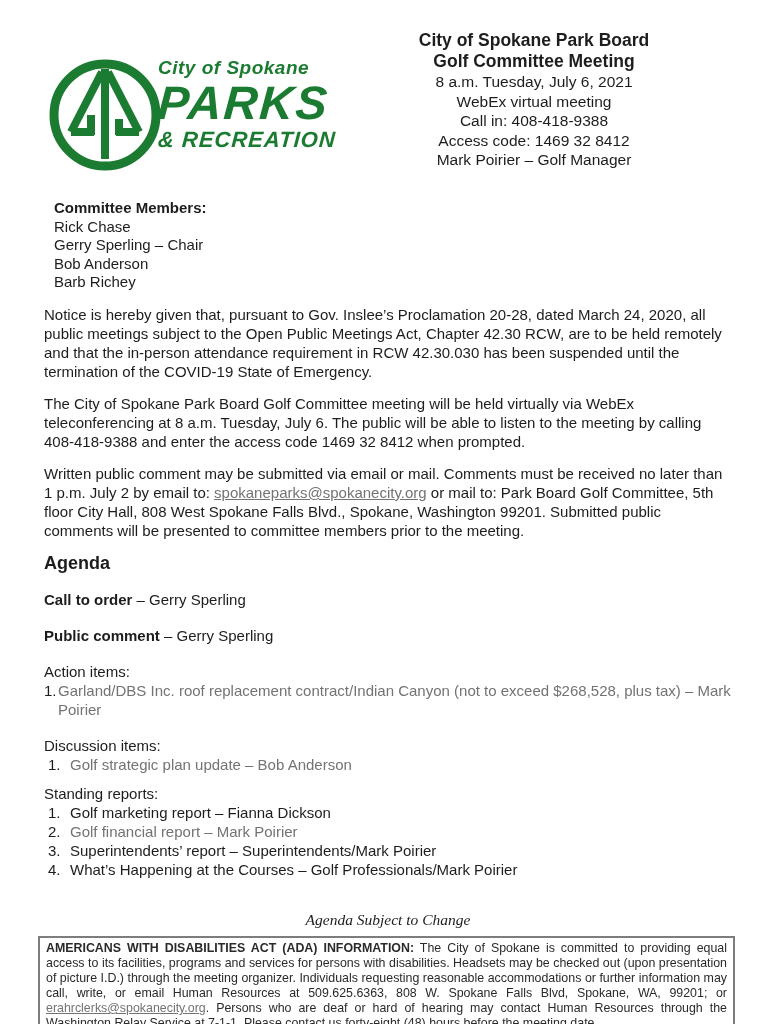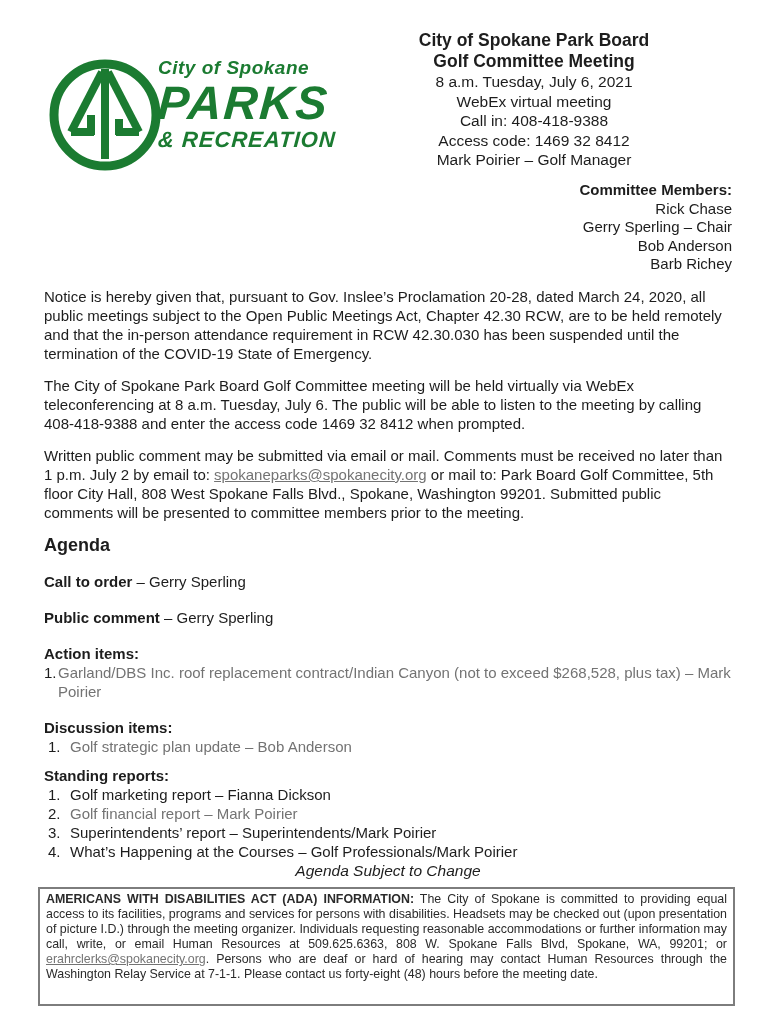--- a/index.html
+++ b/index.html
@@ -14,41 +14,41 @@
   .logo-text{margin-top:28px;margin-left:-8px;color:#1b7b31;font-style:italic;line-height:1;}
   .logo-tagline{font-weight:bold;font-size:19px;letter-spacing:.5px;}
   .logo-word1{font-weight:900;font-size:47px;letter-spacing:2px;margin-top:2px;transform:skewX(-4deg);}
   .logo-word2{font-weight:900;font-size:22px;letter-spacing:1px;margin-top:3px;transform:skewX(-4deg);}
   .header-block{position:absolute;top:0;right:22px;width:352px;text-align:center;}
   .header-title{font-weight:bold;font-size:17.5px;line-height:21px;}
   .header-line{font-size:15.5px;line-height:19.5px;}
   .header-block .header-line:first-of-type{margin-top:4px;}
 
   
-  .committee{margin-top:3px;margin-left:10px;line-height:18.6px;text-align:right;}
+  .committee{margin-top:21px;margin-left:10px;line-height:18.6px;}
   .bold{font-weight:bold;}
 
   
   .para{margin:13px 0 0 0;max-width:692px;}
   .para:first-of-type{margin-top:14px;}
   a.link, .link-text{color:#737373;}
   a.link{text-decoration:underline;cursor:pointer;}
 
   
   .agenda-heading{font-weight:bold;font-size:18px;text-align:left;margin-top:14px;}
   .agenda-line{margin-top:17px;}
-  .section-heading{font-weight:bold;margin-top:17px;}
+  .section-heading{font-weight:normal;margin-top:17px;}
   .section-heading.tight{margin-top:10px;}
   .list{margin:0;}
   .item{display:flex;}
   .item .num{flex:0 0 aupx;}
   .item-action .num{width:14px;flex:0 0 14px;}
   .item-std .num{width:22px;flex:0 0 22px;margin-left:4px;}
   .item .txt{flex:1;}
-  .subject-change{font-style:italic;text-align:center;font-size:15.5px;}
+  .subject-change{font-style:italic;text-align:center;margin-top:31px;font-size:15.5px;font-family:Liberation Serif, serif;}
 
   
   .ada-box{margin-top:7px;margin-left:-6px;width:697px;box-sizing:border-box;
            border:2px solid #7d7d7d;padding:3px 6px 22px 6px;
            font-size:12.4px;line-height:15px;text-align:justify;color:#2a2a2a;}
 </style>
 </head>
 <body>
 
 <div class="page">

